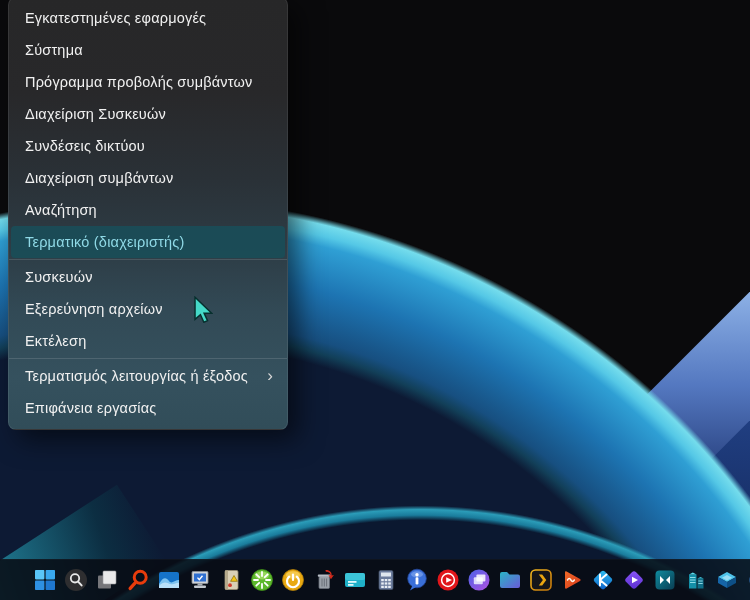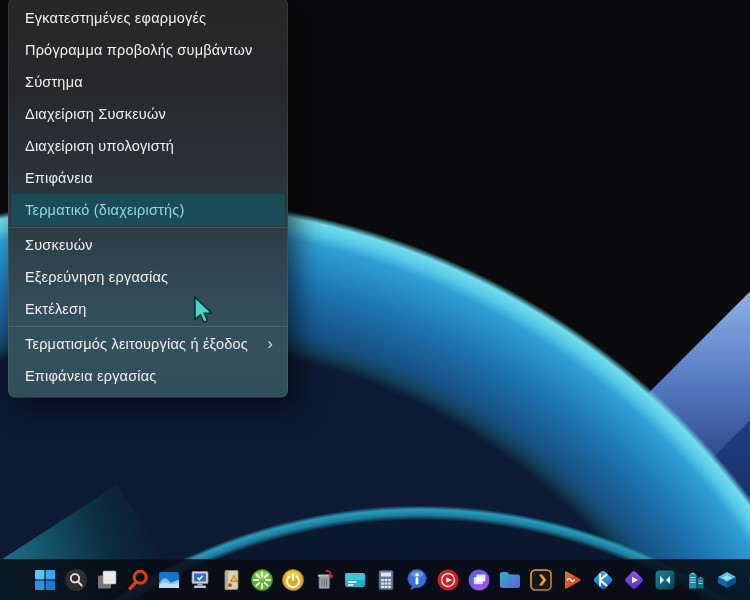--- a/index.html
+++ b/index.html
@@ -70,43 +70,46 @@
     <div class="ring1"></div>
     <div class="ring2"></div>
     <div class="swoosh"></div>
   </div>
 
   <div class="winx-menu">
     <div class="menu-item">
         <span class="mi-label">Εγκατεστημένες εφαρμογές</span>
       </div>
     <div class="menu-item">
+        <span class="mi-label">Σύστημα</span>
+      </div>
+    <div class="menu-item">
         <span class="mi-label">Πρόγραμμα προβολής συμβάντων</span>
       </div>
     <div class="menu-item">
-        <span class="mi-label">Σύστημα</span>
-      </div>
-    <div class="menu-item">
         <span class="mi-label">Διαχείριση Συσκευών</span>
       </div>
     <div class="menu-item">
-        <span class="mi-label">Διαχείριση υπολογιστή</span>
-      </div>
-    <div class="menu-item">
-        <span class="mi-label">Επιφάνεια</span>
+        <span class="mi-label">Συνδέσεις δικτύου</span>
+      </div>
+    <div class="menu-item">
+        <span class="mi-label">Διαχείριση συμβάντων</span>
+      </div>
+    <div class="menu-item">
+        <span class="mi-label">Αναζήτηση</span>
       </div>
     <div class="menu-item highlighted">
         <span class="mi-label">Τερματικό (διαχειριστής)</span>
       </div>
     <div class="menu-sep"></div>
     <div class="menu-item">
         <span class="mi-label">Συσκευών</span>
       </div>
     <div class="menu-item">
-        <span class="mi-label">Εξερεύνηση εργασίας</span>
+        <span class="mi-label">Εξερεύνηση αρχείων</span>
       </div>
     <div class="menu-item">
         <span class="mi-label">Εκτέλεση</span>
       </div>
     <div class="menu-sep"></div>
     <div class="menu-item">
       <span class="mi-label">Τερματισμός λειτουργίας ή έξοδος</span>
       <span class="mi-chevron">›</span>
     </div>
     <div class="menu-item">

